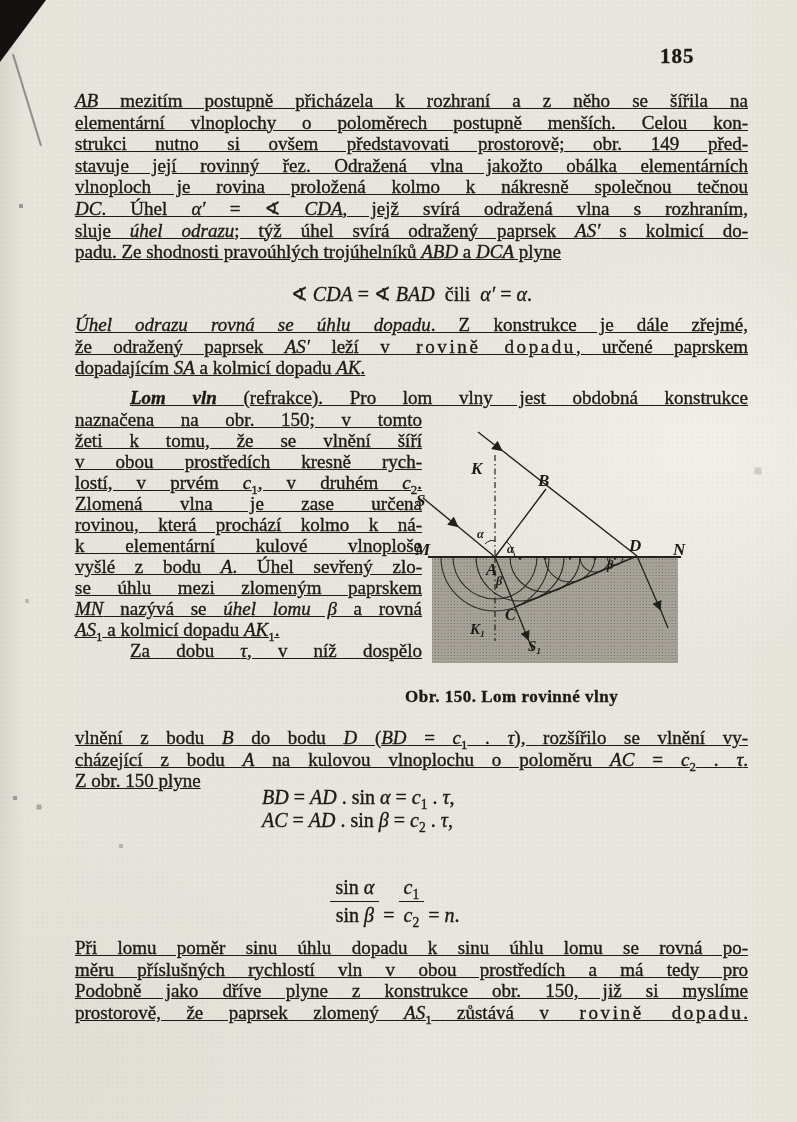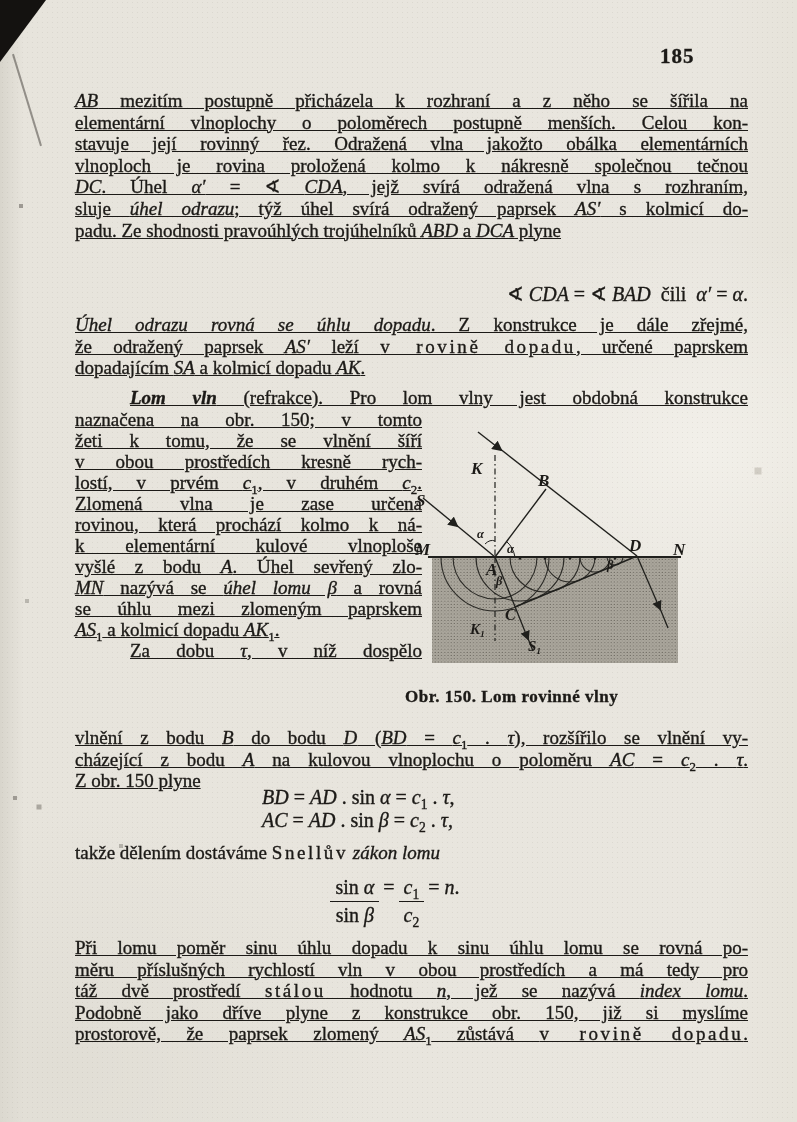--- a/index.html
+++ b/index.html
@@ -30,24 +30,24 @@
                757px 470px 0 2.5px rgba(130,122,108,.28);}
   .pagenum{position:absolute;left:660px;top:44px;font-size:21px;font-weight:bold;letter-spacing:1px;}
   .block{position:absolute;left:75px;width:673px;font-size:19px;line-height:21.6px;}
   .line{text-align:justify;text-align-last:justify;height:21.6px;white-space:nowrap;text-decoration:underline;}
   .col .line{height:21.0px;line-height:21.0px;}
   .end{text-align-last:left;}
   .ind{text-indent:55px;}
   i{font-style:italic;}
   sub{font-size:68%;line-height:0;}
   .ls{letter-spacing:2.6px;}
-  .eq1{position:absolute;left:75px;top:282px;width:673px;text-align:right;font-size:20px;}
+  .eq1{position:absolute;left:75px;top:282px;width:673px;text-align:center;font-size:20px;}
   .eqs{position:absolute;left:262px;top:786px;font-size:20px;line-height:23px;}
   .p5line{position:absolute;left:75px;top:842px;font-size:19px;}
-  .fracline{position:absolute;left:75px;top:876px;width:640px;display:flex;justify-content:center;align-items:flex-start;gap:4px;font-size:20px;}
+  .fracline{position:absolute;left:75px;top:876px;width:640px;display:flex;justify-content:center;align-items:flex-end;gap:4px;font-size:20px;}
   .frac{display:inline-flex;flex-direction:column;text-align:center;}
   .frac .num{padding:0 5px 2px 5px;}
   .frac .den{border-top:1.6px solid #1c1a17;padding:2px 5px 0 5px;}
   .fig{position:absolute;left:415px;top:408px;}
   .caption{position:absolute;left:405px;top:687px;width:320px;text-align:left;font-size:17px;font-weight:bold;letter-spacing:.5px;}
   svg text{font-family:"Liberation Serif","DejaVu Serif",serif;font-style:italic;font-weight:bold;fill:#1c1a17;}
 </style>
 </head>
 <body>
 
@@ -55,20 +55,21 @@
   <div class="texture"></div>
   <div class="corner"></div>
   <div class="scratch"></div>
   <div class="specks"></div>
 
   <div class="pagenum">185</div>
 
   <div class="block" style="top:90px">
     <div class="line"><i>AB</i> mezitím postupně přicházela k rozhraní a z něho se šířila na</div>
     <div class="line">elementární vlnoplochy o poloměrech postupně menších. Celou kon-</div>
+    <div class="line">strukci nutno si ovšem představovati prostorově; obr. 149 před-</div>
     <div class="line">stavuje její rovinný řez. Odražená vlna jakožto obálka elementárních</div>
     <div class="line">vlnoploch je rovina proložená kolmo k nákresně společnou tečnou</div>
     <div class="line"><i>DC</i>. Úhel <i>α′</i> = ∢ <i>CDA</i>, jejž svírá odražená vlna s rozhraním,</div>
     <div class="line">sluje <i>úhel odrazu</i>; týž úhel svírá odražený paprsek <i>AS′</i> s kolmicí do-</div>
     <div class="line end">padu. Ze shodnosti pravoúhlých trojúhelníků <i>ABD</i> a <i>DCA</i> plyne</div>
   </div>
 
   <div class="eq1">∢ <i>CDA</i> = ∢ <i>BAD</i> čili <i>α′</i> = <i>α</i>.</div>
 
   <div class="block" style="top:314px">
@@ -83,22 +84,22 @@
 
   <div class="block col" style="top:409px;width:347px">
     <div class="line">naznačena na obr. 150; v tomto</div>
     <div class="line">žeti k tomu, že se vlnění šíří</div>
     <div class="line">v obou prostředích kresně rych-</div>
     <div class="line">lostí, v prvém <i>c</i><sub>1</sub>, v druhém <i>c</i><sub>2</sub>.</div>
     <div class="line">Zlomená vlna je zase určena</div>
     <div class="line">rovinou, která prochází kolmo k ná-</div>
     <div class="line">k elementární kulové vlnoploše</div>
     <div class="line">vyšlé z bodu <i>A</i>. Úhel sevřený zlo-</div>
+    <div class="line">se úhlu mezi zlomeným paprskem</div>
     <div class="line"><i>MN</i> nazývá se <i>úhel lomu β</i> a rovná</div>
-    <div class="line">se úhlu mezi zlomeným paprskem</div>
     <div class="line end"><i>AS</i><sub>1</sub> a kolmicí dopadu <i>AK</i><sub>1</sub>.</div>
     <div class="line ind">Za dobu <i>τ</i>, v níž dospělo</div>
   </div>
 
   <svg class="fig" width="375" height="265" viewBox="0 0 375 265">
     <defs>
       <pattern id="stip" width="3.2" height="3.2" patternUnits="userSpaceOnUse">
         <rect width="3.2" height="3.2" fill="#aba79d"></rect>
         <circle cx="1" cy="1.1" r=".58" fill="#5f5b53"></circle>
         <circle cx="2.5" cy="2.4" r=".42" fill="#7d786e"></circle>
@@ -183,35 +184,33 @@
     <div class="line">vlnění z bodu <i>B</i> do bodu <i>D</i> (<i>BD</i> = <i>c</i><sub>1</sub> . <i>τ</i>), rozšířilo se vlnění vy-</div>
     <div class="line">cházející z bodu <i>A</i> na kulovou vlnoplochu o poloměru <i>AC</i> = <i>c</i><sub>2</sub> . <i>τ</i>.</div>
     <div class="line end">Z obr. 150 plyne</div>
   </div>
 
   <div class="eqs">
     <div><i>BD</i> = <i>AD</i> . sin <i>α</i> = <i>c</i><sub>1</sub> . <i>τ</i>,</div>
     <div><i>AC</i> = <i>AD</i> . sin <i>β</i> = <i>c</i><sub>2</sub> . <i>τ</i>,</div>
   </div>
 
-  <div class="p5line">takže dělením dostáváme <span class="ls">Snellův</span> <i>zákon lomu</i></div>
 
   <div class="fracline">
     <span class="frac">
       <span class="num">sin <i>α</i></span>
       <span class="den">sin <i>β</i></span>
     </span>
     <span>=</span>
     <span class="frac">
       <span class="num"><i>c</i><sub>1</sub></span>
       <span class="den"><i>c</i><sub>2</sub></span>
     </span>
     <span>= <i>n</i>.</span>
   </div>
 
   <div class="block" style="top:937px">
     <div class="line">Při lomu poměr sinu úhlu dopadu k sinu úhlu lomu se rovná po-</div>
     <div class="line">měru příslušných rychlostí vln v obou prostředích a má tedy pro</div>
-    <div class="line">táž dvě prostředí <span class="ls">stálou</span> hodnotu <i>n</i>, jež se nazývá <i>index lomu</i>.</div>
     <div class="line">Podobně jako dříve plyne z konstrukce obr. 150, již si myslíme</div>
     <div class="line">prostorově, že paprsek zlomený <i>AS</i><sub>1</sub> zůstává <span class="ls">v rovině dopadu</span>.</div>
   </div>
 </div>
 
 </body></html>

